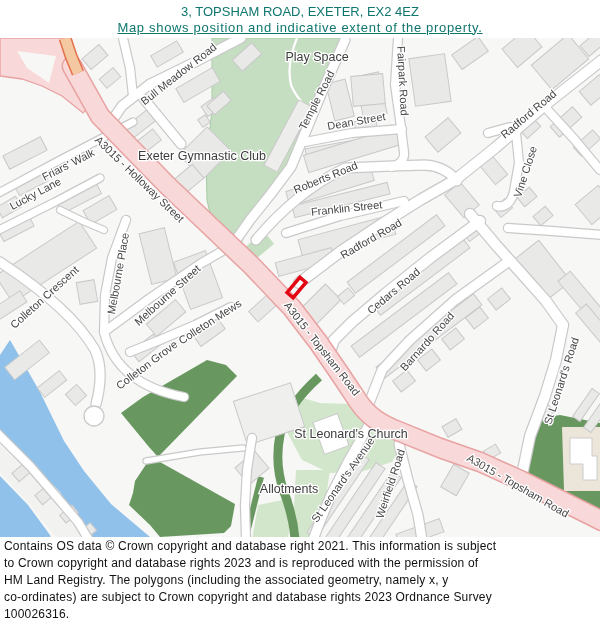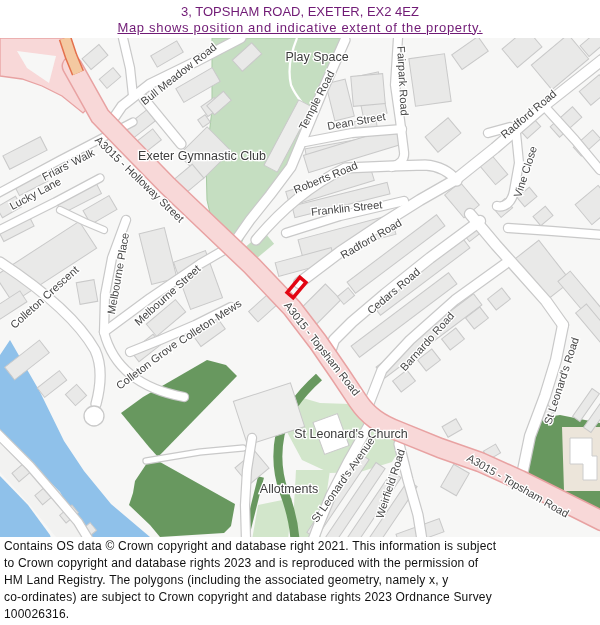--- a/index.html
+++ b/index.html
@@ -1,17 +1,17 @@
 <!DOCTYPE html>
 <html><head>
 <meta charset="utf-8">
 <style>
 html,body{margin:0;padding:0;background:#ffffff;width:600px;height:625px;overflow:hidden;}
 body{font-family:"Liberation Sans",sans-serif;}
-#title{position:absolute;top:4px;left:0;width:600px;text-align:center;font-size:13px;color:#701a75;line-height:15.5px;}
+#title{position:absolute;top:4px;left:0;width:600px;text-align:center;font-size:13px;color:#0f766e;line-height:15.5px;}
 #title .l2{letter-spacing:0.68px;text-decoration:underline;}
 #map{position:absolute;top:0;left:0;}
 #footer{position:absolute;top:538px;left:4px;width:596px;font-size:12px;letter-spacing:0.2px;color:#111;line-height:17px;white-space:nowrap;}
 </style>
 </head>
 <body>
 
 <div id="title">3, TOPSHAM ROAD, EXETER, EX2 4EZ<br><span class="l2">Map shows position and indicative extent of the property.</span></div>
 
 <div id="map">

